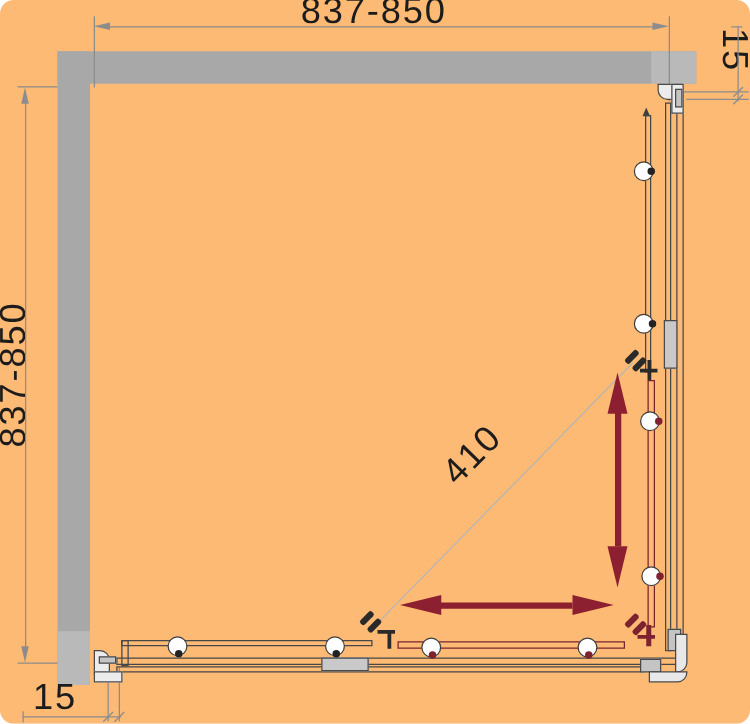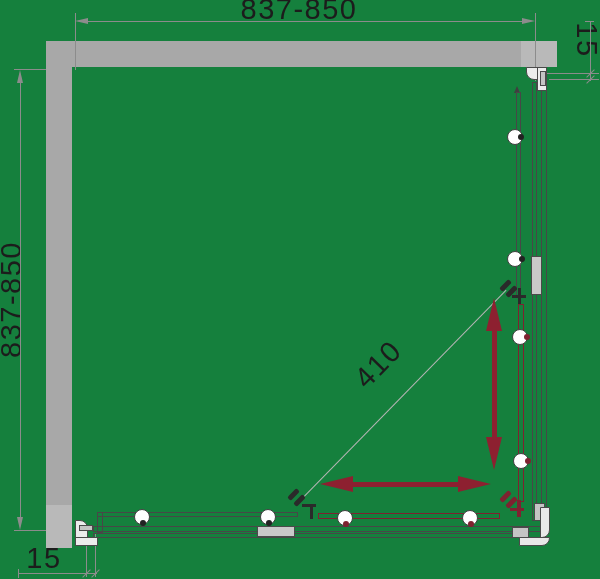--- a/index.html
+++ b/index.html
@@ -1,17 +1,17 @@
 <!DOCTYPE html>
 <html><head>
 <meta charset="utf-8">
 <style>
   html,body{margin:0;padding:0;background:#fff;}
-  .canvas{position:relative;width:600px;height:579px;background:#15803d;overflow:hidden;
-          font-family:"Liberation Sans",sans-serif;}
+  .canvas{position:relative;width:600px;height:579px;background:#fdba74;overflow:hidden;
+          font-family:"Liberation Sans",sans-serif;border-radius:11px;}
   .abs{position:absolute;}
   .wall{position:absolute;background:#a8a8a8;}
   .wall-light{position:absolute;background:#b9b9b9;}
   .pair{position:absolute;border:1px solid #474747;background:transparent;}
   .pair.red{border-color:#7e2230;}
   .dim{position:absolute;background:#8c8c8c;}
   .tick{position:absolute;width:11px;height:1px;background:#8c8c8c;transform:rotate(-45deg);}
   .tri{position:absolute;width:0;height:0;}
   .txt{position:absolute;color:#1c1c1c;font-size:29px;letter-spacing:1.5px;
        text-align:center;line-height:24px;white-space:nowrap;}

